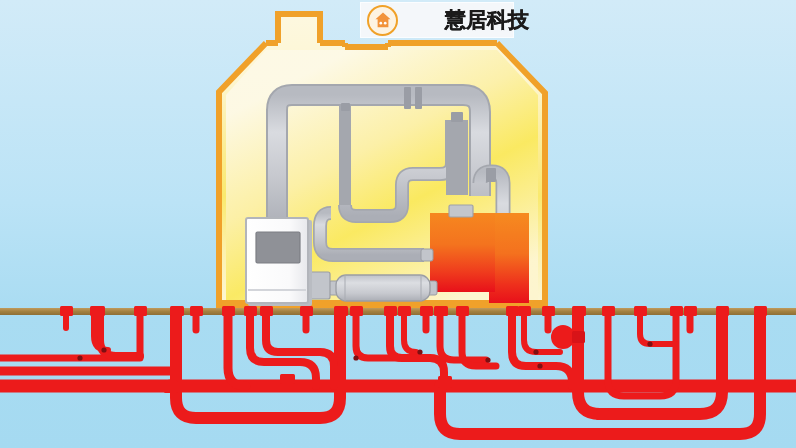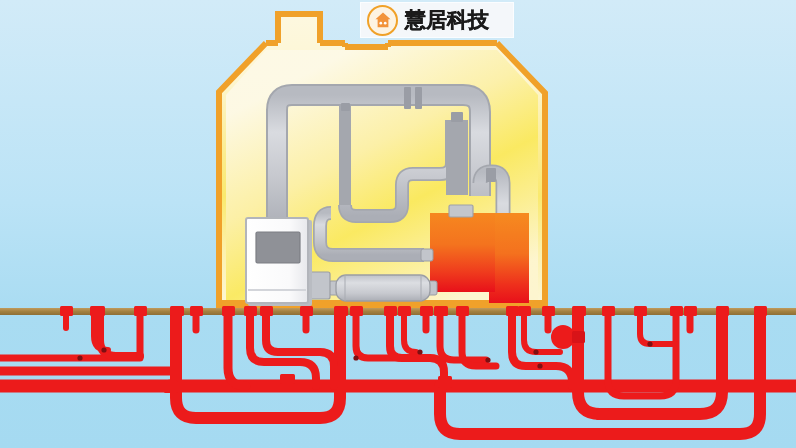--- a/index.html
+++ b/index.html
@@ -33,20 +33,21 @@
     top: 3px;
     width: 152px;
     height: 34px;
     background: #f4f7fa;
     box-shadow: 0 0 0 1px rgba(255,255,255,0.9);
     display: flex;
     align-items: center;
     padding-left: 6px;
     box-sizing: border-box;
     z-index: 40;
+    gap: 40px;
   }
   #logo-mark {
     width: 27px;
     height: 27px;
     border-radius: 50%;
     background: #fdf3e2;
     border: 2px solid #f0a128;
     position: relative;
     flex: 0 0 auto;
     margin-right: 7px;

